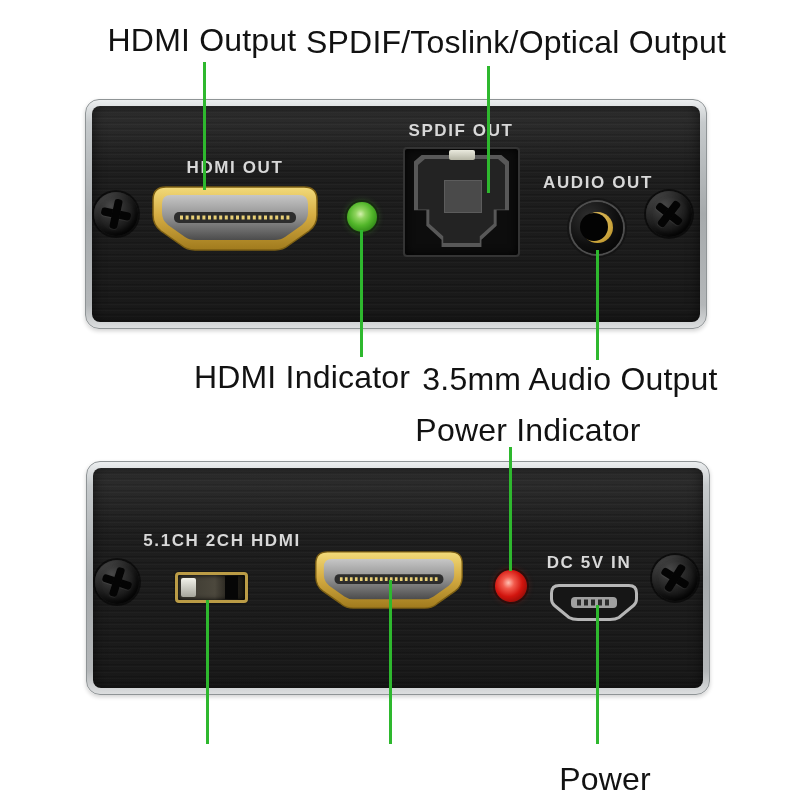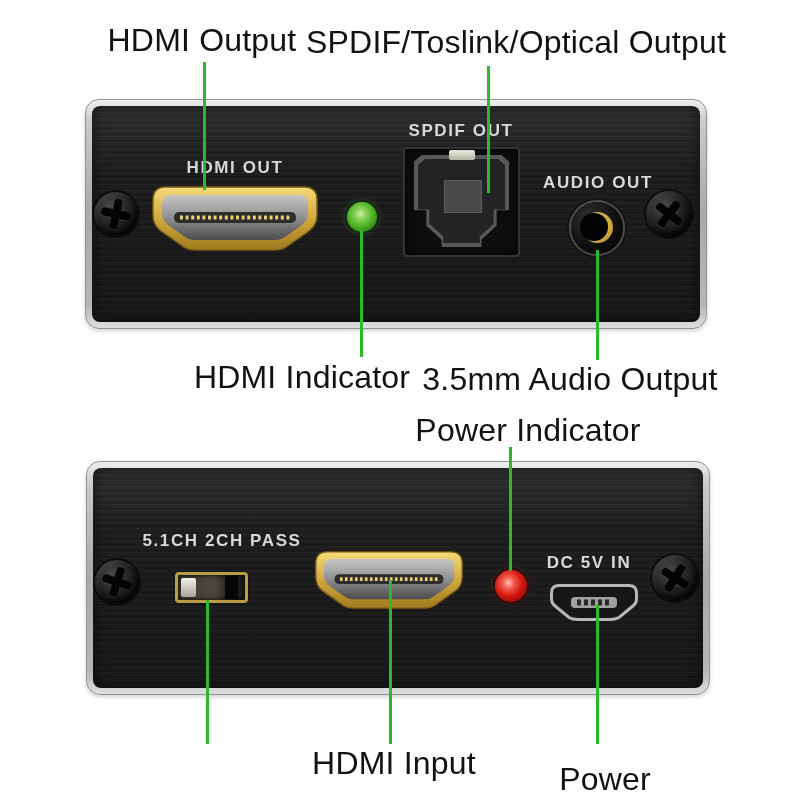--- a/index.html
+++ b/index.html
@@ -153,21 +153,21 @@
         <span class="v"></span>
       </div>
   </div>
   <div class="screw" style="left:652px;top:555px;width:46px;height:46px;">
     <div class="cross" style="transform:rotate(32deg);">
         <span class="h"></span>
         <span class="v"></span>
       </div>
   </div>
 
-  <div class="plabel" style="left:222px;top:531px;">5.1CH 2CH PASS</div>
+  <div class="plabel" style="left:222px;top:531px;">5.1CH 2CH HDMI</div>
 
   <div class="aswitch">
     <div class="asw-knob"></div>
     <div class="asw-dark"></div>
   </div>
 
   <div class="plabel" style="left:390px;top:521px;margin-top:40px;">HDMI IN</div>
 
   <svg class="portsvg" style="left:309px;top:551px;" width="160" height="58" viewBox="0 0 166 65">
     <defs>
@@ -191,21 +191,20 @@
   <div class="led red" style="left:495px;top:570px;width:32px;height:32px;"></div>
 
   <div class="plabel" style="left:589px;top:553px;">DC 5V IN</div>
 
   <svg class="portsvg" style="left:550px;top:584px;" width="88" height="37" viewBox="0 0 88 37">
     <path d="M9 1.5 H79 Q86.5 1.5 86.5 9 V15 Q86.5 19 83.5 21.5 L69 33.5 Q65.5 35.5 60 35.5 H28 Q22.5 35.5 19 33.5 L4.5 21.5 Q1.5 19 1.5 15 V9 Q1.5 1.5 9 1.5 Z" fill="#161616" stroke="#b6b6b6" stroke-width="3"></path>
     <rect x="21" y="13" width="46" height="11" rx="4" fill="#a0a0a0"></rect>
     <line x1="27" y1="18.5" x2="62" y2="18.5" stroke="#2a2a2a" stroke-width="6" stroke-dasharray="4 3"></line>
   </svg>
 
-  <div class="callout" style="left:394px;top:747px;">HDMI Input</div>
   <div class="callout" style="left:605px;top:747px;margin-top:16px;">Power</div>
 
   <div class="cline" style="left:203px;top:62px;height:128px;"></div>
   <div class="cline" style="left:487px;top:66px;height:127px;"></div>
   <div class="cline" style="left:360px;top:230px;height:127px;"></div>
   <div class="cline" style="left:596px;top:250px;height:110px;"></div>
   <div class="cline" style="left:509px;top:447px;height:124px;"></div>
   <div class="cline" style="left:206px;top:600px;height:144px;"></div>
   <div class="cline" style="left:389px;top:580px;height:164px;"></div>
   <div class="cline" style="left:596px;top:605px;height:139px;"></div>

